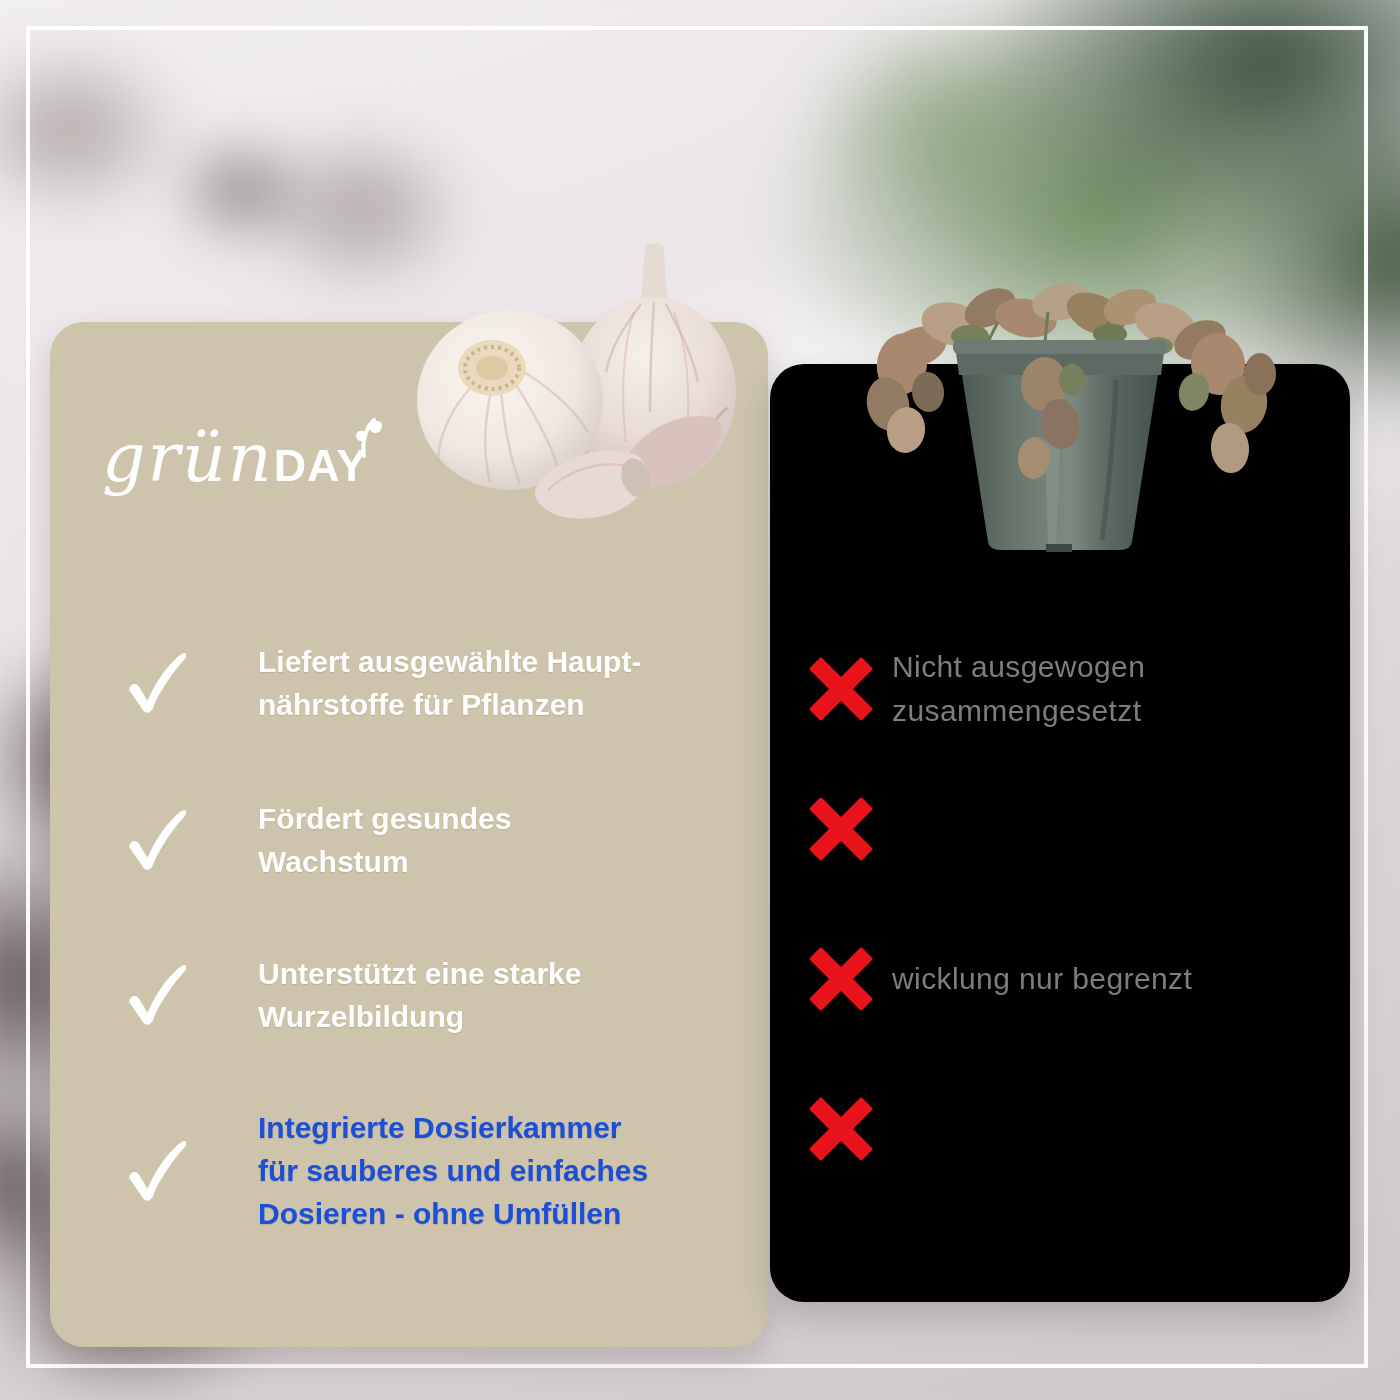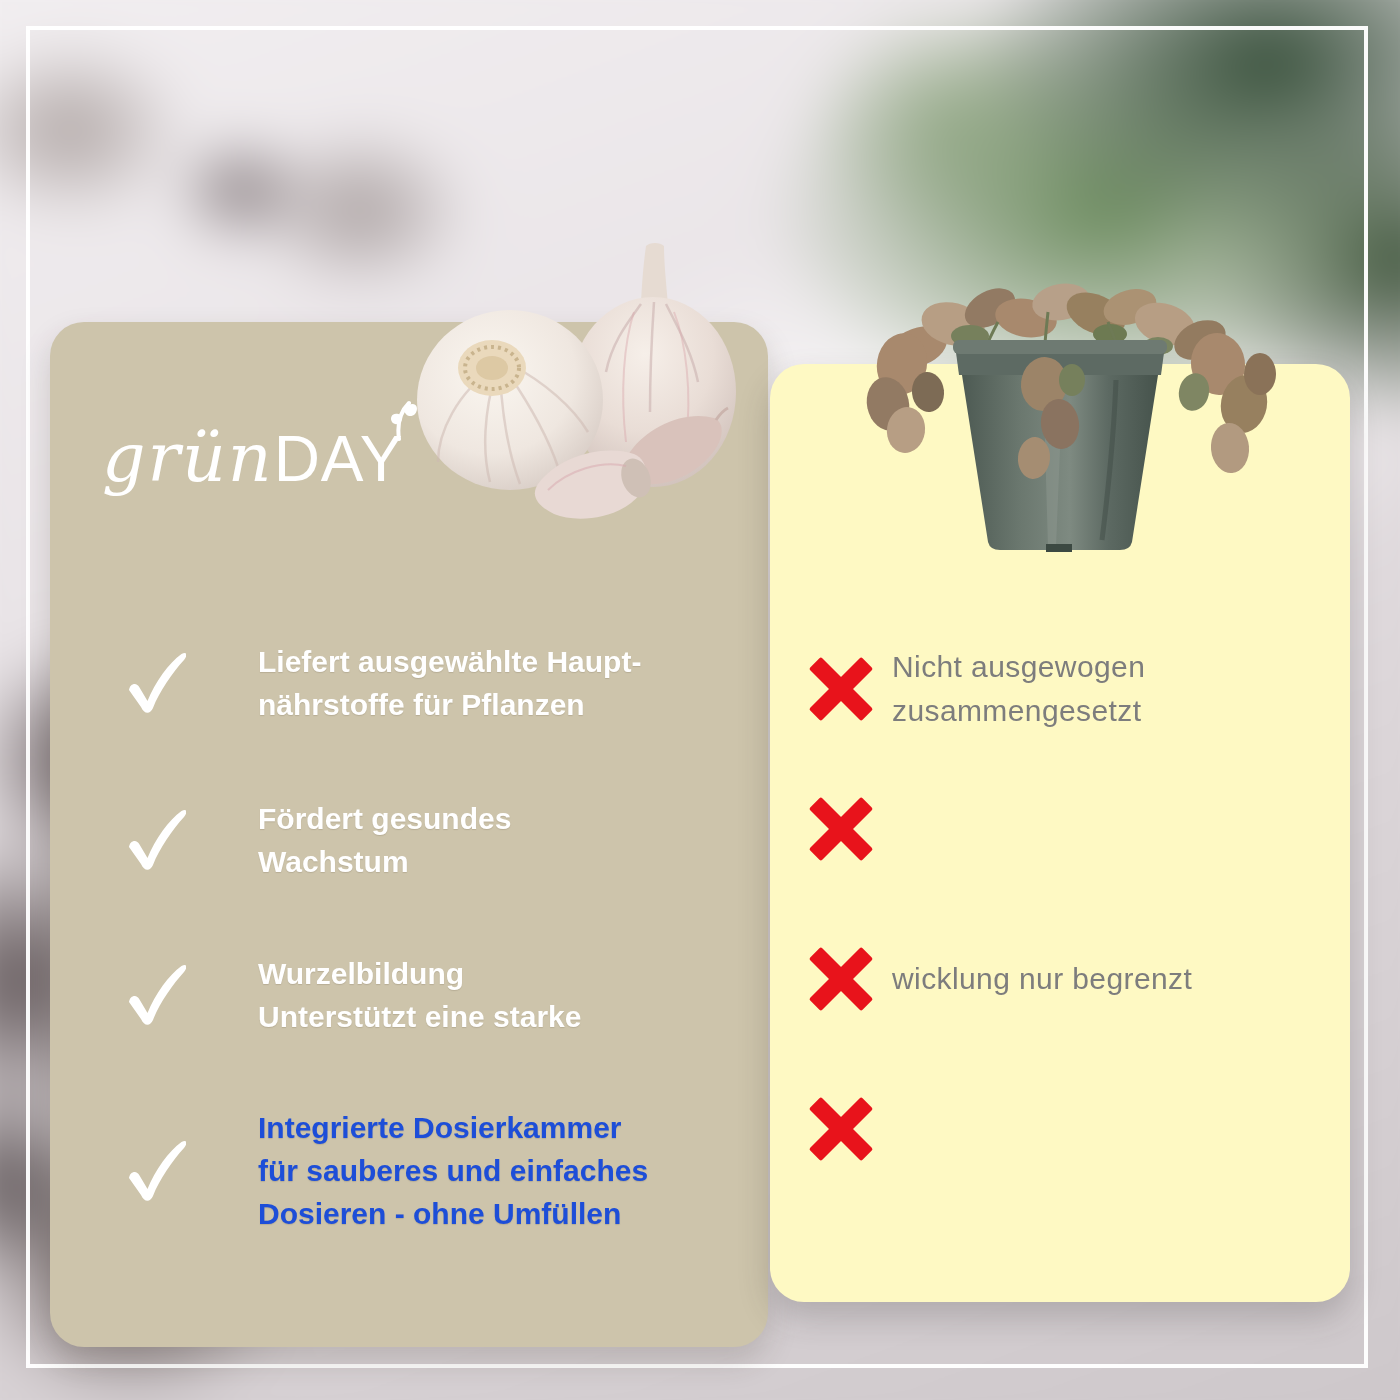--- a/index.html
+++ b/index.html
@@ -42,22 +42,22 @@
     left:770px;top:364px;width:580px;height:938px;border-radius:34px;
     background:#ffffff;box-shadow:0 16px 32px rgba(55,50,48,.22);
   }
   
   .logo{position:absolute;left:52px;top:96px;white-space:nowrap;color:#fff;}
   .logo-script{
     font-family:"DejaVu Serif",serif;font-style:italic;font-weight:400;
     font-size:68px;letter-spacing:2px;
   }
   .logo-bold{
-    font-family:"Liberation Sans",sans-serif;font-weight:400;
-    font-size:64px;letter-spacing:1px;position:relative;
+    font-family:"Liberation Sans",sans-serif;font-weight:700;
+    font-size:45px;letter-spacing:1px;position:relative;
   }
   .logo-leaf{position:absolute;right:-16px;top:-24px;}
   
   .row{position:absolute;display:flex;align-items:center;}
   .pro-row{left:76px;width:600px;gap:72px;}
   .con-row{left:42px;width:510px;gap:22px;}
   .pro-text{
     font-weight:700;font-size:30px;line-height:43px;color:#ffffff;
     text-shadow:0 1px 1px rgba(120,108,88,.25);
   }
@@ -114,38 +114,38 @@
       <div>Fördert gesundes</div>
       <div>Wachstum</div>
     </div>
   </div>
 
   <div class="row pro-row" style="top:630px">
     <svg class="check-icon" width="60" height="76" viewBox="0 0 60 64">
       <path d="M3 39 C4 32 11 31 13.5 36.5 L21.5 50 C29 31 43 12 55.5 3 C61 0 62 4 58 9 C47 21 33 41 27 57 C24 64 18 63 15 56 Z" fill="#ffffff"></path>
     </svg>
     <div class="pro-text" style="color: rgb(255, 255, 255);">
+      <div>Unterstützt eine starke</div>
       <div>Wurzelbildung</div>
-      <div>Unterstützt eine starke</div>
     </div>
   </div>
 
   <div class="row pro-row" style="top:784px">
     <svg class="check-icon" width="60" height="76" viewBox="0 0 60 64">
       <path d="M3 39 C4 32 11 31 13.5 36.5 L21.5 50 C29 31 43 12 55.5 3 C61 0 62 4 58 9 C47 21 33 41 27 57 C24 64 18 63 15 56 Z" fill="#ffffff"></path>
     </svg>
     <div class="pro-text" style="color: #1d4ed8;">
       <div>Integrierte Dosierkammer</div>
       <div>für sauberes und einfaches</div>
       <div>Dosieren - ohne Umfüllen</div>
     </div>
   </div>
 </section>
 
-<section class="panel panel-cons" style="background: #fef9c3;">
+<section class="panel panel-cons" style="background: #000000;">
 
   <div class="row con-row" style="top:281px">
     <div class="x-icon" style="--x-color: #e8131b;"></div>
     <div class="con-text" style="color: rgb(125, 125, 125);">
       <div>Nicht ausgewogen</div>
       <div>zusammengesetzt</div>
     </div>
   </div>
 
   <div class="row con-row" style="top:436px">

